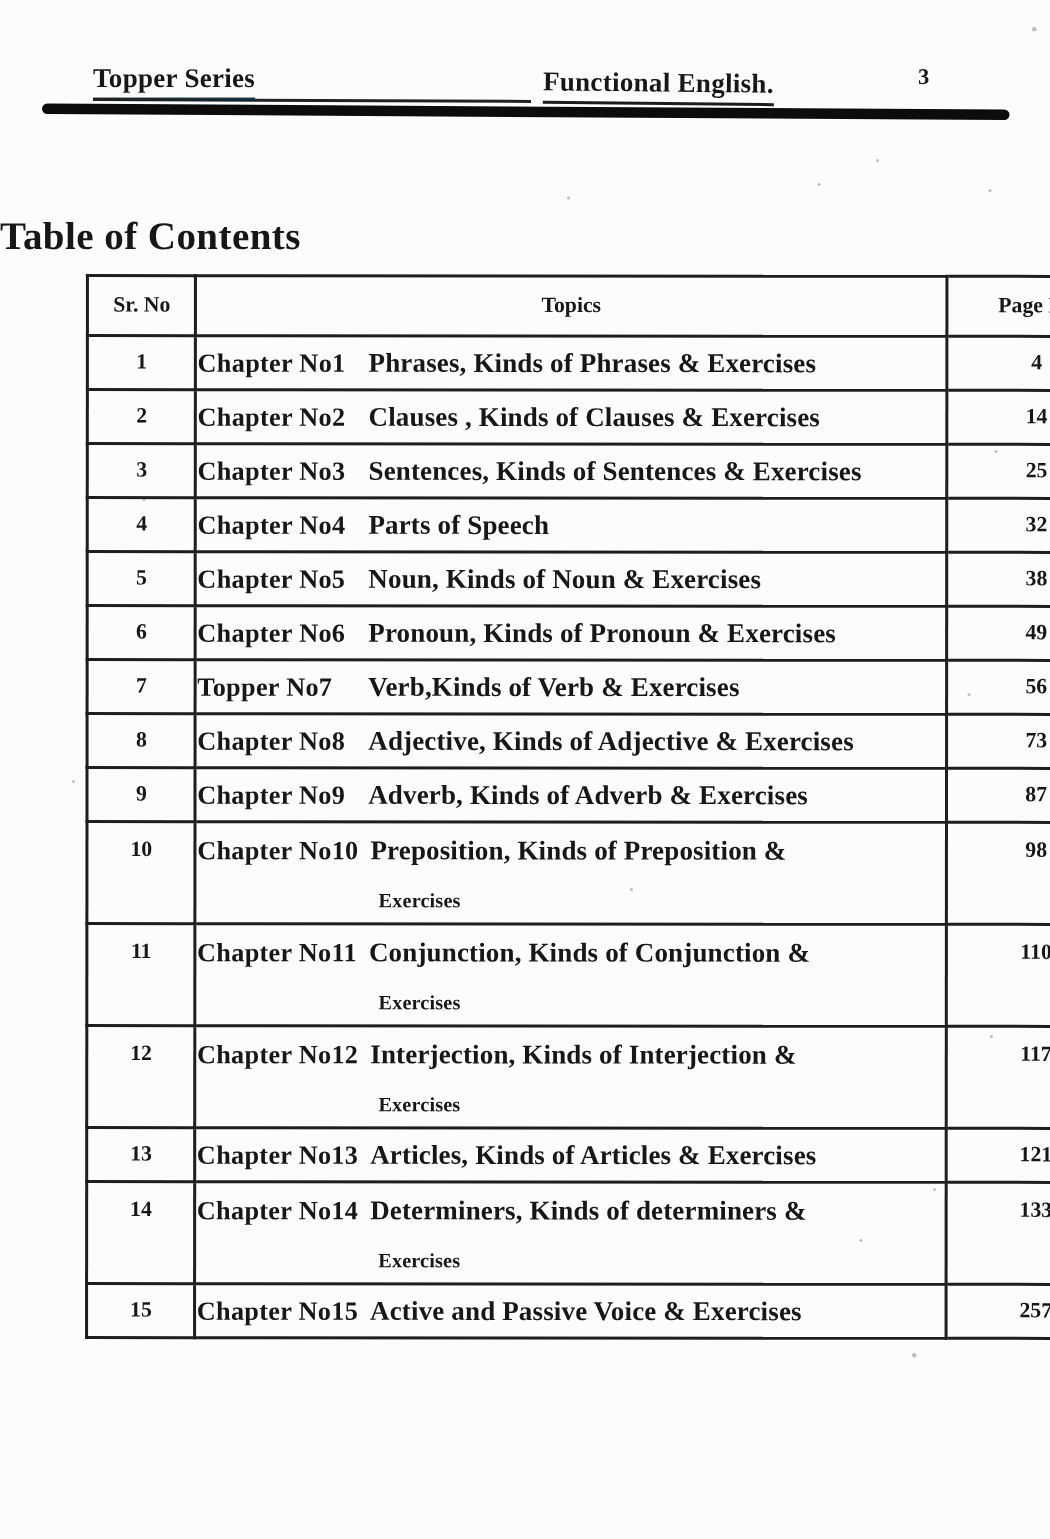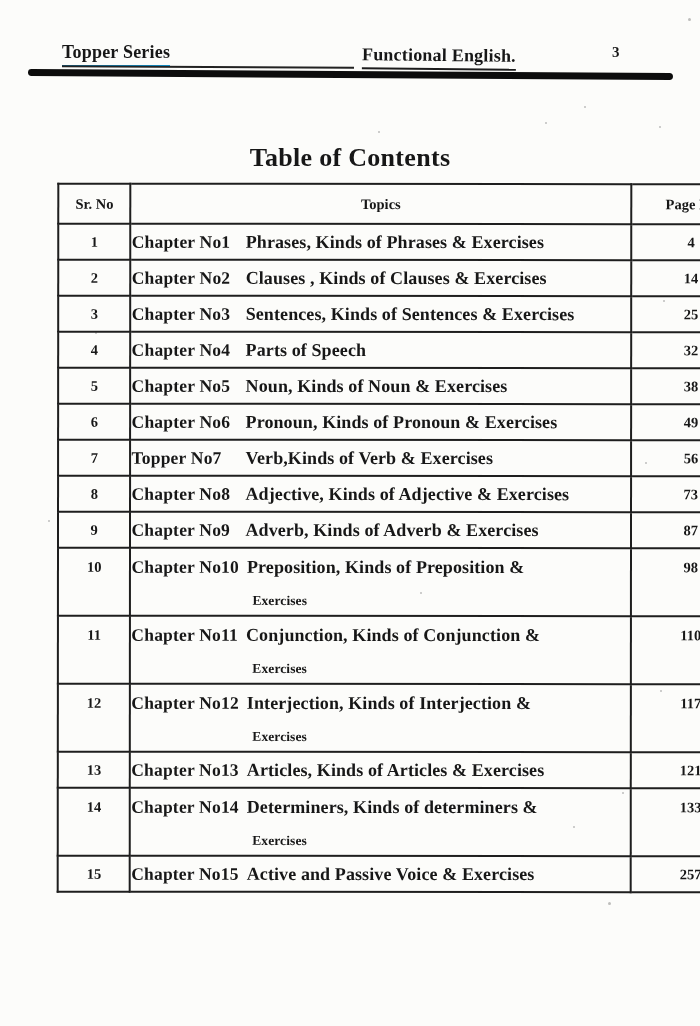--- a/index.html
+++ b/index.html
@@ -13,21 +13,21 @@
     position: relative;
     width: 700px; height: 1026px;
     background: #fcfcfa;
     overflow: hidden;
   }
 
   
   .hdr-left {
     position: absolute; left: 62px; top: 42px;
     font-size: 18px; font-weight: bold; letter-spacing: 0.2px;
-    padding-bottom: 2px; border-bottom: 2px solid #0ea5e9;
+    padding-bottom: 2px; border-bottom: 2px solid #0c4a6e;
   }
   .hdr-center {
     position: absolute; left: 362px; top: 45px;
     font-size: 18px; font-weight: bold; letter-spacing: 0.2px;
     padding-bottom: 2px; border-bottom: 2px solid #1c1c1c;
     transform: rotate(0.6deg);
   }
   .hdr-page {
     position: absolute; left: 612px; top: 44px;
     font-size: 15px; font-weight: bold;
@@ -37,21 +37,21 @@
     background: #222; transform: rotate(0.25deg);
   }
   .thick-rule {
     position: absolute; left: 28px; top: 71px; width: 645px; height: 7px;
     background: #0c0c0c; border-radius: 4px; transform: rotate(0.35deg);
   }
 
   
   .toc-title {
     position: absolute; left: 0; top: 143px; width: 700px; margin: 0;
-    text-align: center; font-size: 26px; font-weight: bold; letter-spacing: 0.3px;
+    font-size: 26px; font-weight: bold; letter-spacing: 0.3px;
   }
 
   
   table.toc {
     position: absolute; left: 57px; top: 183px;
     width: 695px; border-collapse: collapse;
     transform: rotate(0.05deg);
   }
   table.toc th, table.toc td {
     border: 2px solid #1e1e1e;

